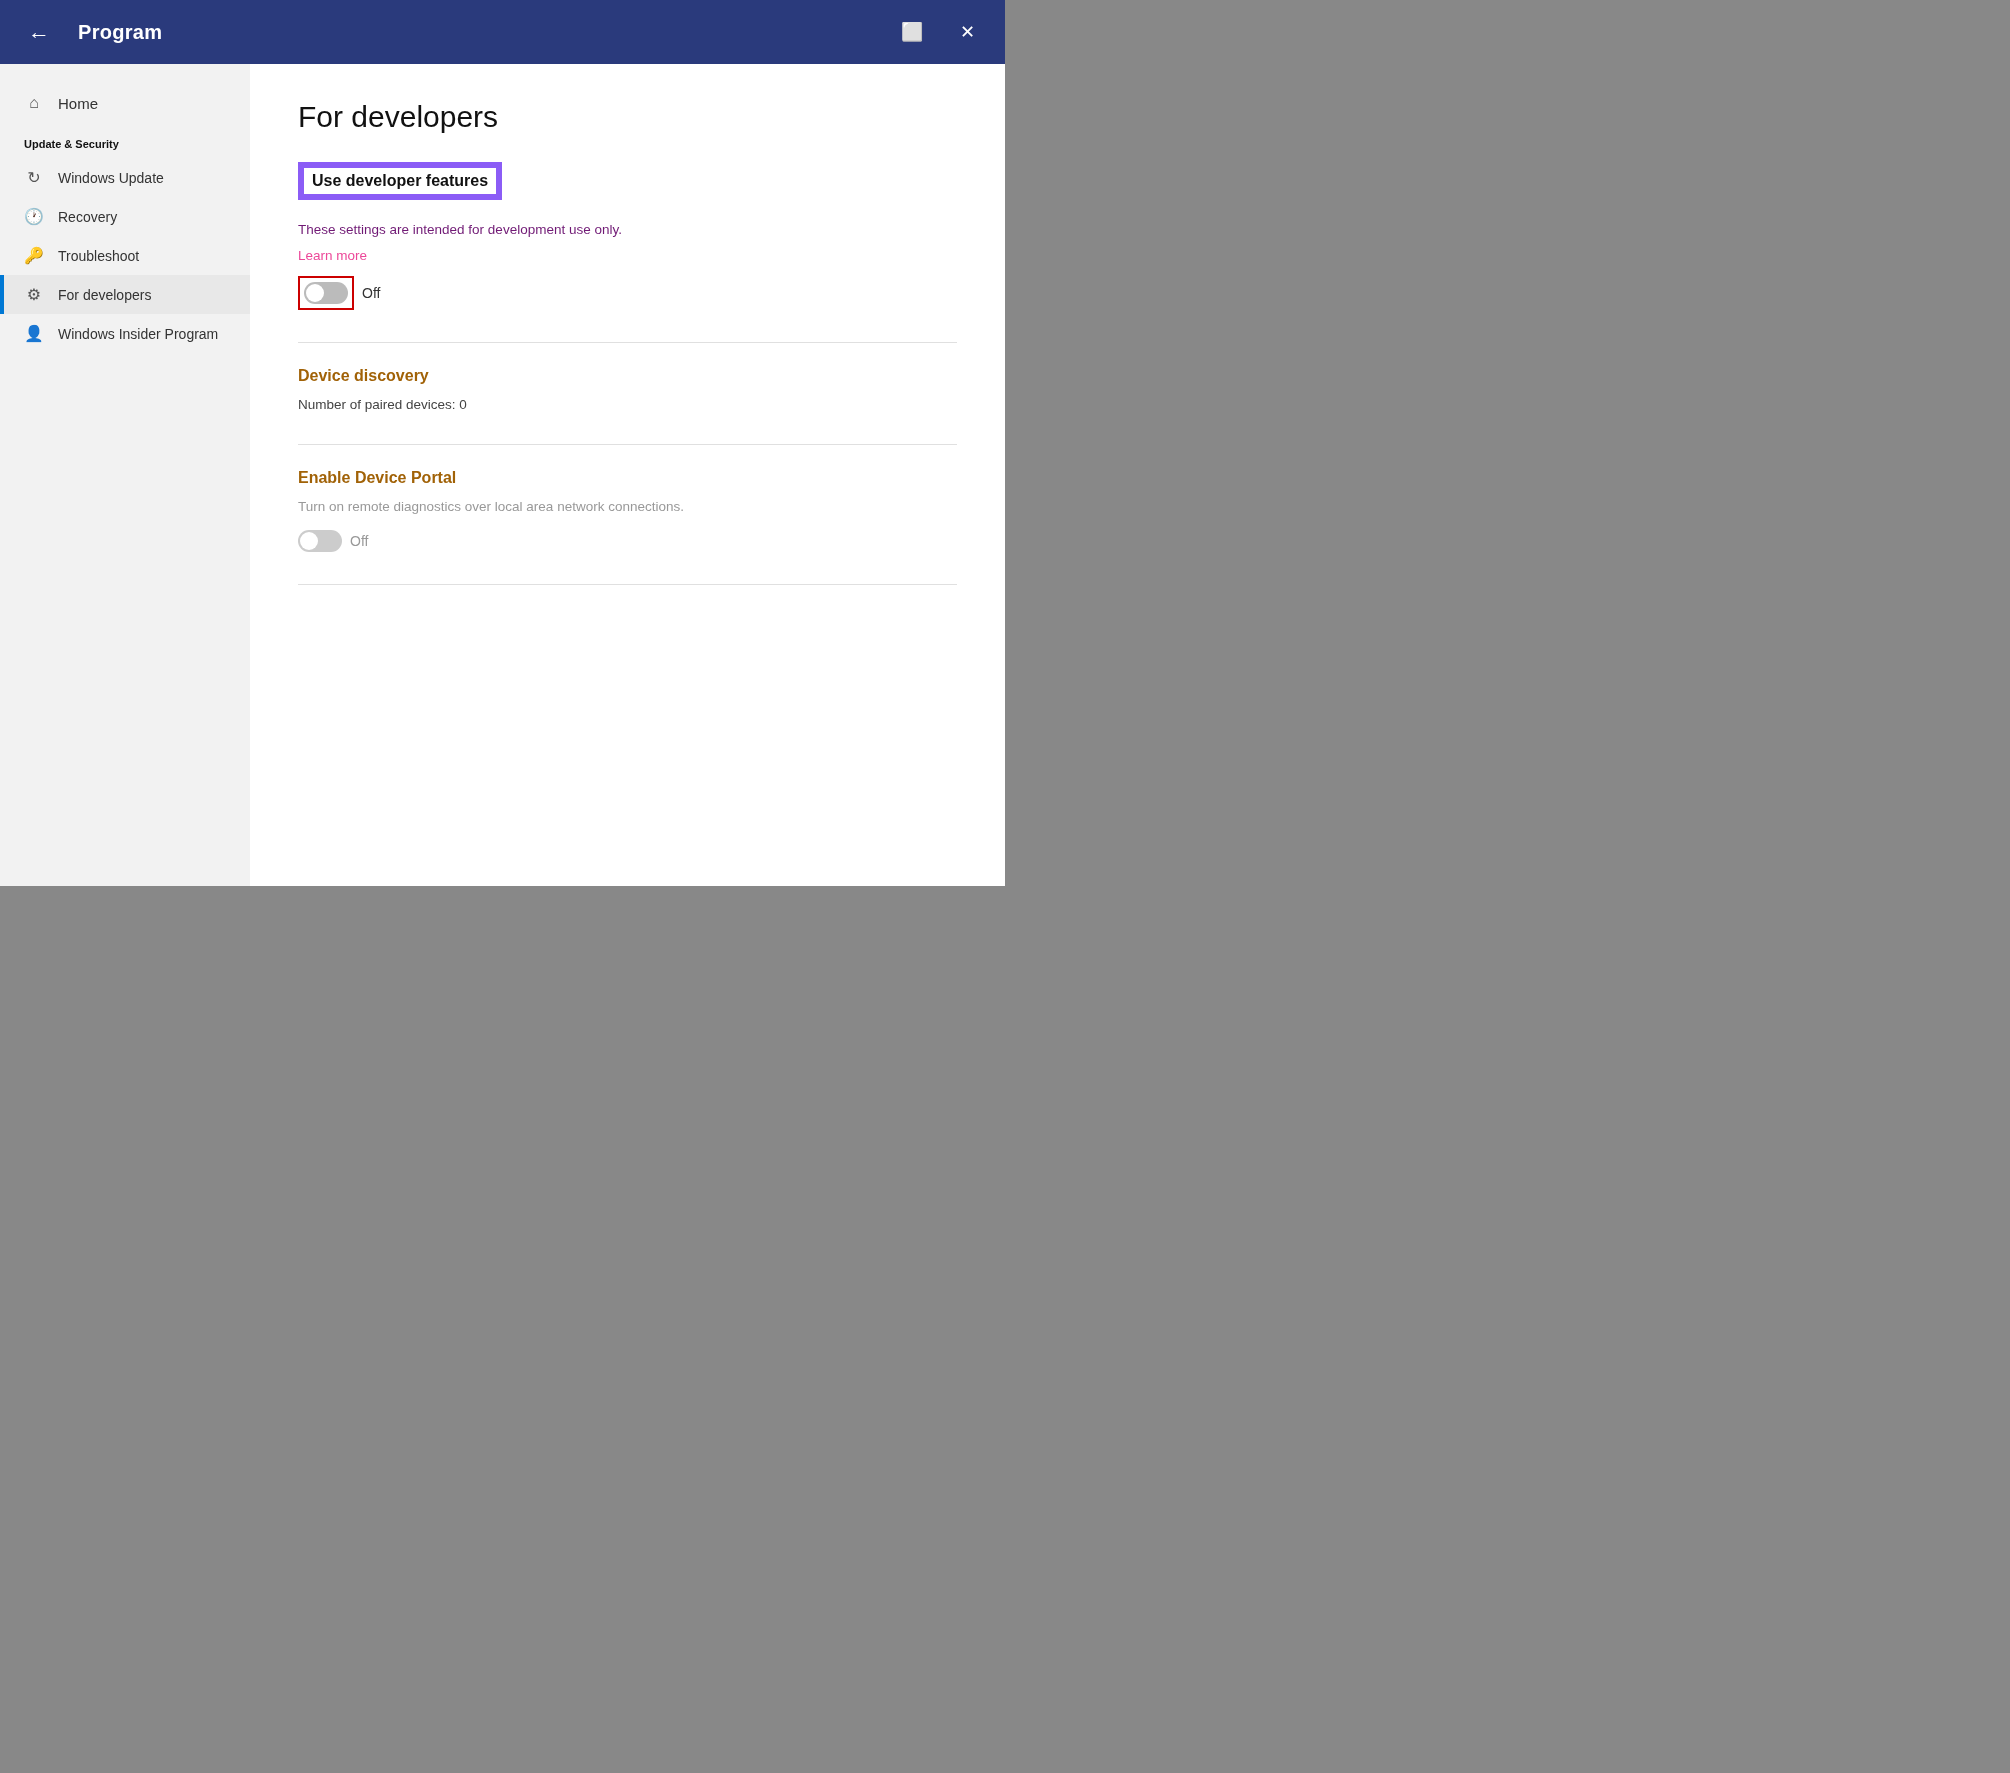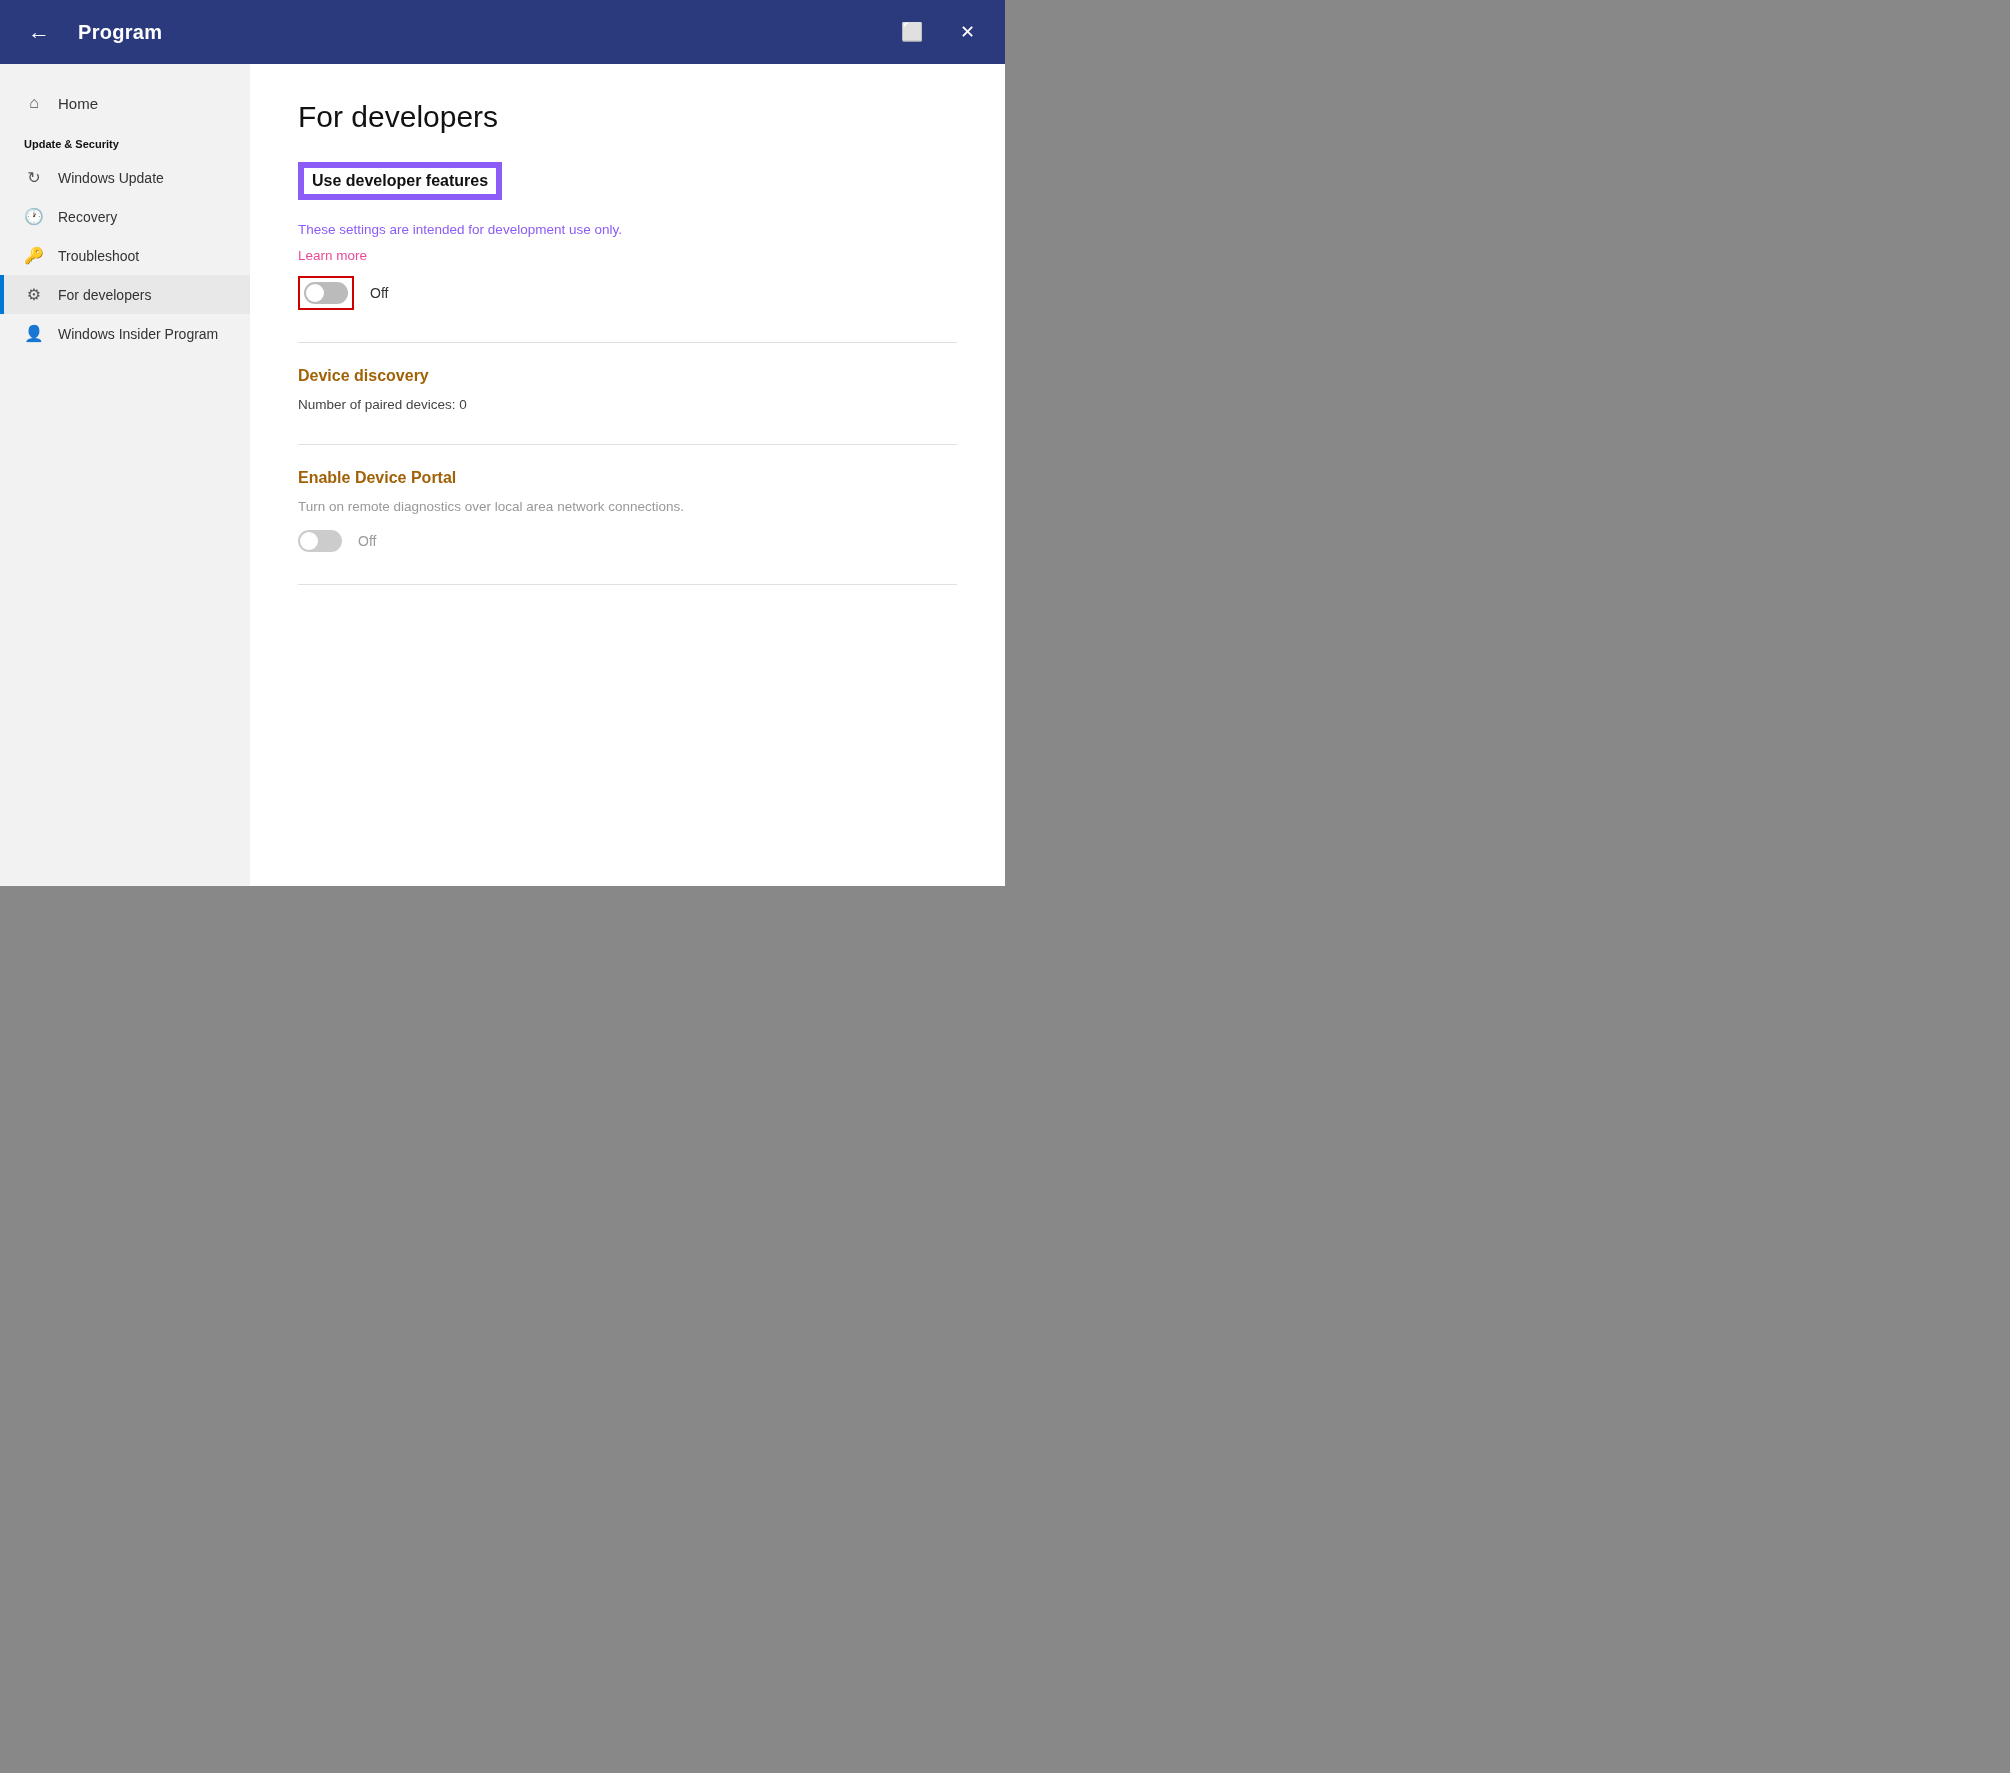--- a/index.html
+++ b/index.html
@@ -144,42 +144,42 @@
       padding: 4px 8px;
     }
     .section-heading-plain {
       font-size: 16px;
       font-weight: 600;
       color: #a16207;
       margin-bottom: 10px;
     }
     .section-desc {
       font-size: 13.5px;
-      color: #8b5cf6;
+      color: #701a75;
       margin-bottom: 6px;
       line-height: 1.5;
     }
     .section-desc-muted {
       font-size: 13.5px;
       color: #999;
       margin-bottom: 6px;
       line-height: 1.5;
     }
     .link {
       color: #ec4899;
       font-size: 13.5px;
       cursor: pointer;
       text-decoration: none;
     }
 
     
     .toggle-row {
       display: flex;
       align-items: center;
-      gap: 16px;
+      gap: 8px;
       margin-top: 12px;
     }
     .toggle-wrapper {
       border: 2px solid #cc0000;
       padding: 4px;
       display: inline-flex;
       align-items: center;
     }
     .toggle-wrapper-plain {
       display: inline-flex;

